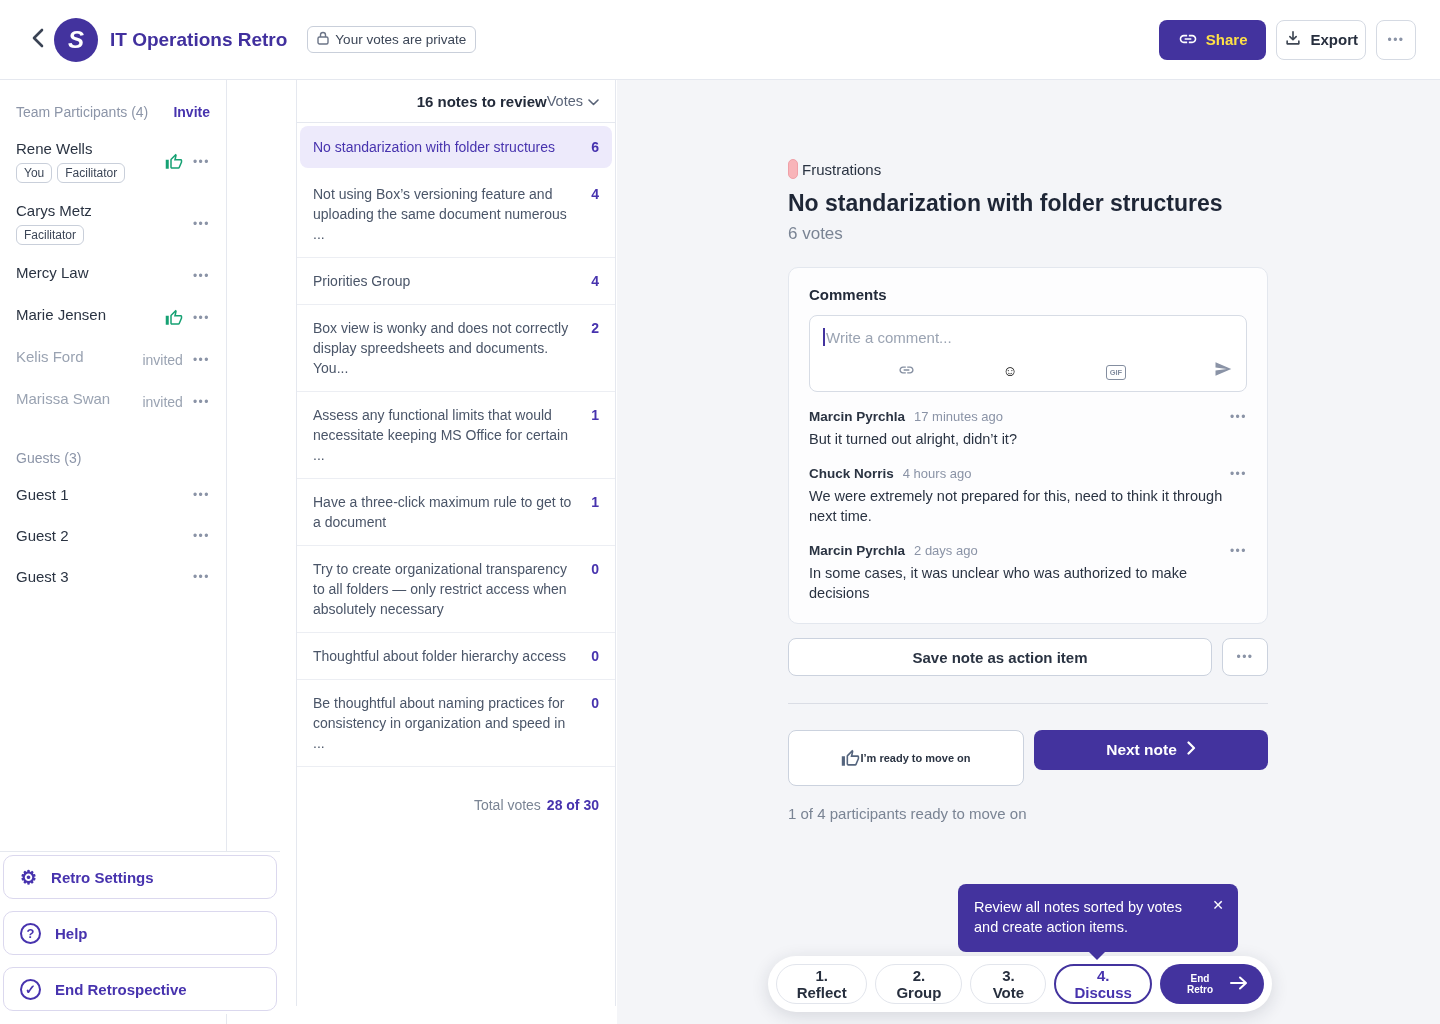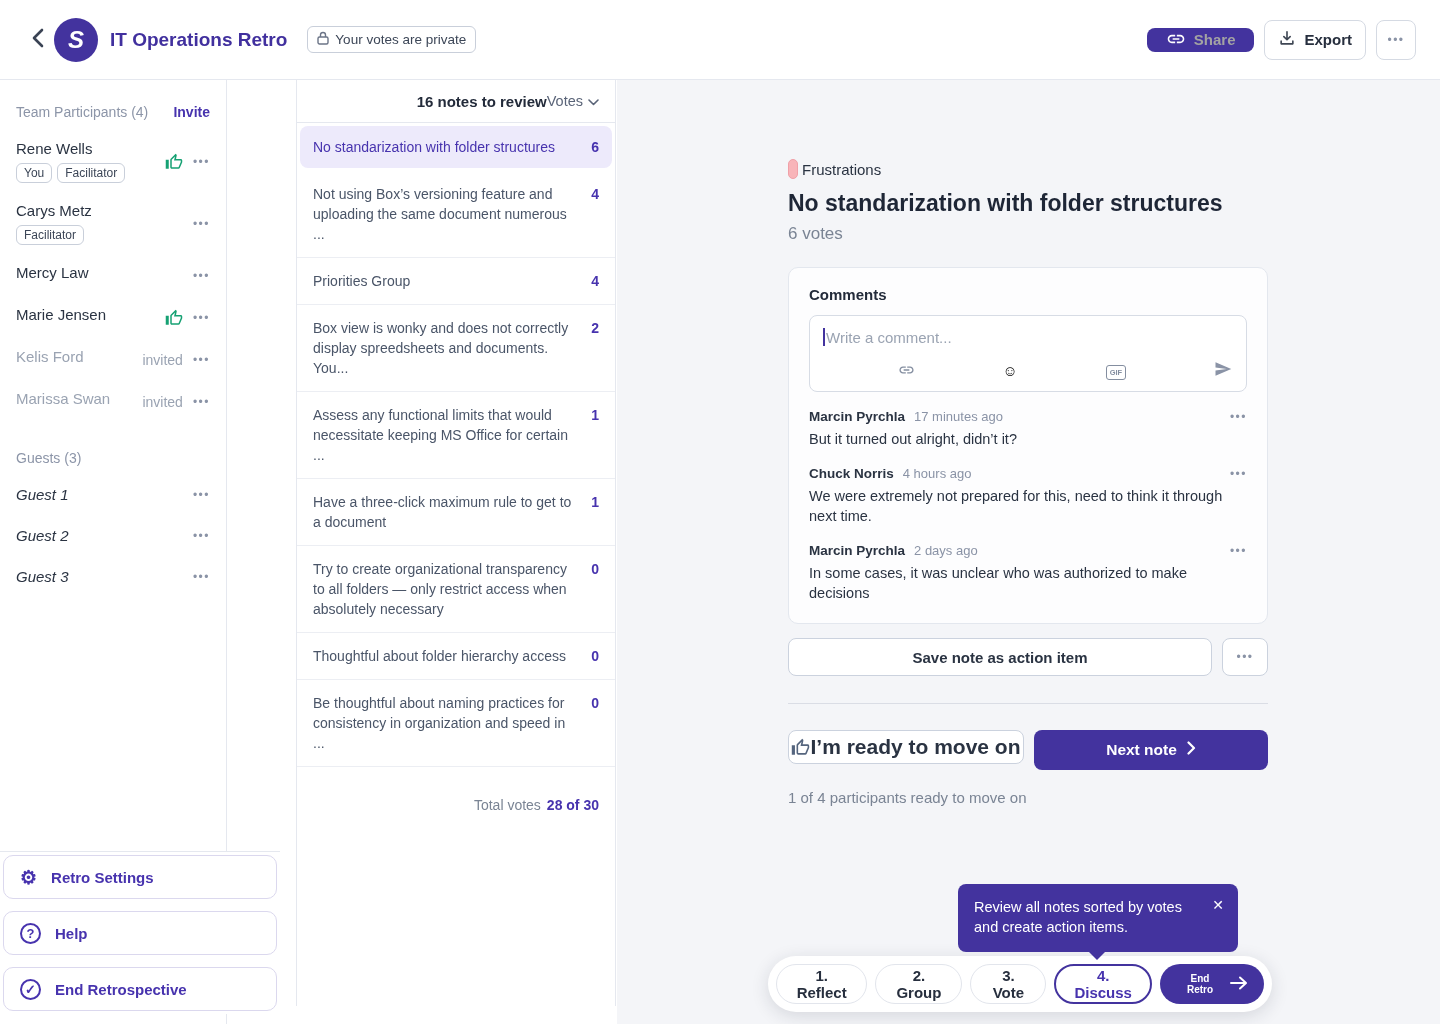--- a/index.html
+++ b/index.html
@@ -25,22 +25,22 @@
     border-bottom:1px solid var(--border);display:flex;align-items:center;padding:0 24px;z-index:5;}
   .back-btn{width:28px;height:40px;display:flex;align-items:center;justify-content:center;cursor:pointer;border:none;background:none;}
   .logo{width:44px;height:44px;border-radius:50%;background:var(--primary);color:#fff;display:flex;
     align-items:center;justify-content:center;font-weight:700;font-size:24px;margin:0 12px 0 2px;font-style:italic;}
   .app-title{font-size:19px;font-weight:700;color:#41309E;margin-right:20px;}
   .privacy-badge{display:flex;align-items:center;gap:6px;border:1px solid #C9CFDA;border-radius:6px;
     padding:4px 9px;font-size:13.5px;color:#3C4657;background:#fff;}
   .header-right{margin-left:auto;display:flex;align-items:center;gap:10px;}
   .btn{display:flex;align-items:center;justify-content:center;gap:8px;border-radius:8px;font-size:15px;
     font-weight:600;cursor:pointer;border:1px solid transparent;background:#fff;font-family:inherit;}
-  .btn-share{background:var(--primary);color:#a3a3a3;height:24px;padding:0 18px;justify-content:space-between;}
-  .btn-export{border-color:var(--btn-border);color:#272F3E;height:40px;padding:0 13px;}
+  .btn-share{background:var(--primary);color:#fde047;height:40px;padding:0 18px;justify-content:space-between;}
+  .btn-export{border-color:var(--btn-border);color:#272F3E;height:40px;padding:0 7px;}
   .icon-btn{width:40px;height:40px;border:1px solid var(--btn-border);border-radius:8px;background:#fff;
     display:flex;align-items:center;justify-content:center;cursor:pointer;}
   .dots{color:#8A93A6;font-size:12px;letter-spacing:1.5px;line-height:1;}
   .dots::before{content:"\2022\2022\2022";}
 
   
   .sidebar{position:absolute;top:80px;left:0;width:227px;height:944px;background:#fff;border-right:1px solid var(--border);}
   .sidebar-scroll{padding:24px 16px 0 16px;}
   .side-header{display:flex;justify-content:space-between;align-items:center;margin-bottom:20px;}
   .side-header-label{font-size:14px;color:#8C95A8;}
@@ -48,21 +48,21 @@
   .participant{display:flex;justify-content:space-between;margin-bottom:19px;}
   .p-left{display:flex;flex-direction:column;gap:6px;}
   .p-name{font-size:15px;color:#2A3342;}
   .participant.invited .p-name{color:var(--light-gray);}
   .badges{display:flex;gap:5px;}
   .badge-pill{font-size:12px;color:#3C4657;border:1px solid #C9CFDA;border-radius:6px;padding:2px 7px;background:#fff;}
   .p-right{display:flex;align-items:center;gap:10px;}
   .invited-label{font-size:14px;color:var(--light-gray);}
   .thumb-green{color:var(--green);display:flex;}
   .guests-section{margin-top:37px;}
-  .guest-row{display:flex;justify-content:space-between;align-items:center;margin-bottom:24px;font-style:italic;}
+  .guest-row{display:flex;justify-content:space-between;align-items:center;margin-bottom:24px;}
   .sidebar-footer{position:absolute;left:0;bottom:10px;width:280px;border-top:1px solid var(--border);
     padding:3px;display:flex;flex-direction:column;gap:12px;background:#fff;}
   .side-btn{display:flex;align-items:center;gap:14px;height:44px;border:1px solid #DBD8EE;border-radius:10px;
     background:#fff;color:var(--primary-text);font-size:15px;font-weight:600;padding:0 16px;cursor:pointer;font-family:inherit;}
   .gear-glyph{font-size:19px;line-height:1;color:var(--primary-text);}
   .gear-glyph::before{content:"\2699";}
   .circle-icon{width:21px;height:21px;border:2px solid var(--primary-text);border-radius:50%;display:flex;
     align-items:center;justify-content:center;font-size:13px;font-weight:700;color:var(--primary-text);}
   .q-icon::before{content:"?";}
   .check-icon::before{content:"\2713";}
@@ -109,21 +109,21 @@
   .comment-time{font-size:13px;color:#8A93A6;}
   .comment-menu{margin-left:auto;background:none;border:none;cursor:pointer;}
   .comment-text{font-size:14.5px;line-height:20px;color:#2A3342;margin-top:5px;}
   .save-row{display:flex;gap:10px;margin-bottom:0;}
   .btn-save{flex:1;height:38px;border:1px solid #CBD2DE;border-radius:8px;background:#fff;font-size:15px;
     font-weight:600;color:#2A3342;}
   .sq-btn{width:46px;height:38px;border:1px solid #CBD2DE;border-radius:8px;background:#fff;display:flex;
     align-items:center;justify-content:center;cursor:pointer;}
   .main-divider{height:1px;background:#DADDE5;margin:27px 0 26px 0;border:none;}
   .ready-row{display:flex;gap:10px;}
-  .btn-ready{flex:1;height:34px;border:1px solid #CBD2DE;border-radius:8px;background:#fff;font-size:21px;
+  .btn-ready{flex:1;height:56px;border:1px solid #CBD2DE;border-radius:8px;background:#fff;font-size:11px;
     font-weight:600;color:#2A3342;display:flex;align-items:center;justify-content:center;gap:0;}
   .thumb-gray{color:#55657E;display:flex;}
   .btn-next{flex:1;height:40px;border:none;border-radius:8px;background:var(--primary);color:#fff;
     font-size:15.5px;font-weight:600;display:flex;align-items:center;justify-content:center;gap:10px;}
   .ready-status{font-size:15px;color:var(--gray);margin-top:19px;}
 
   
   .tooltip{position:absolute;left:958px;top:884px;width:280px;background:var(--primary);border-radius:8px;
     padding:13px 14px 15px 16px;color:#fff;z-index:6;}
   .tooltip-inner{display:flex;gap:10px;}

